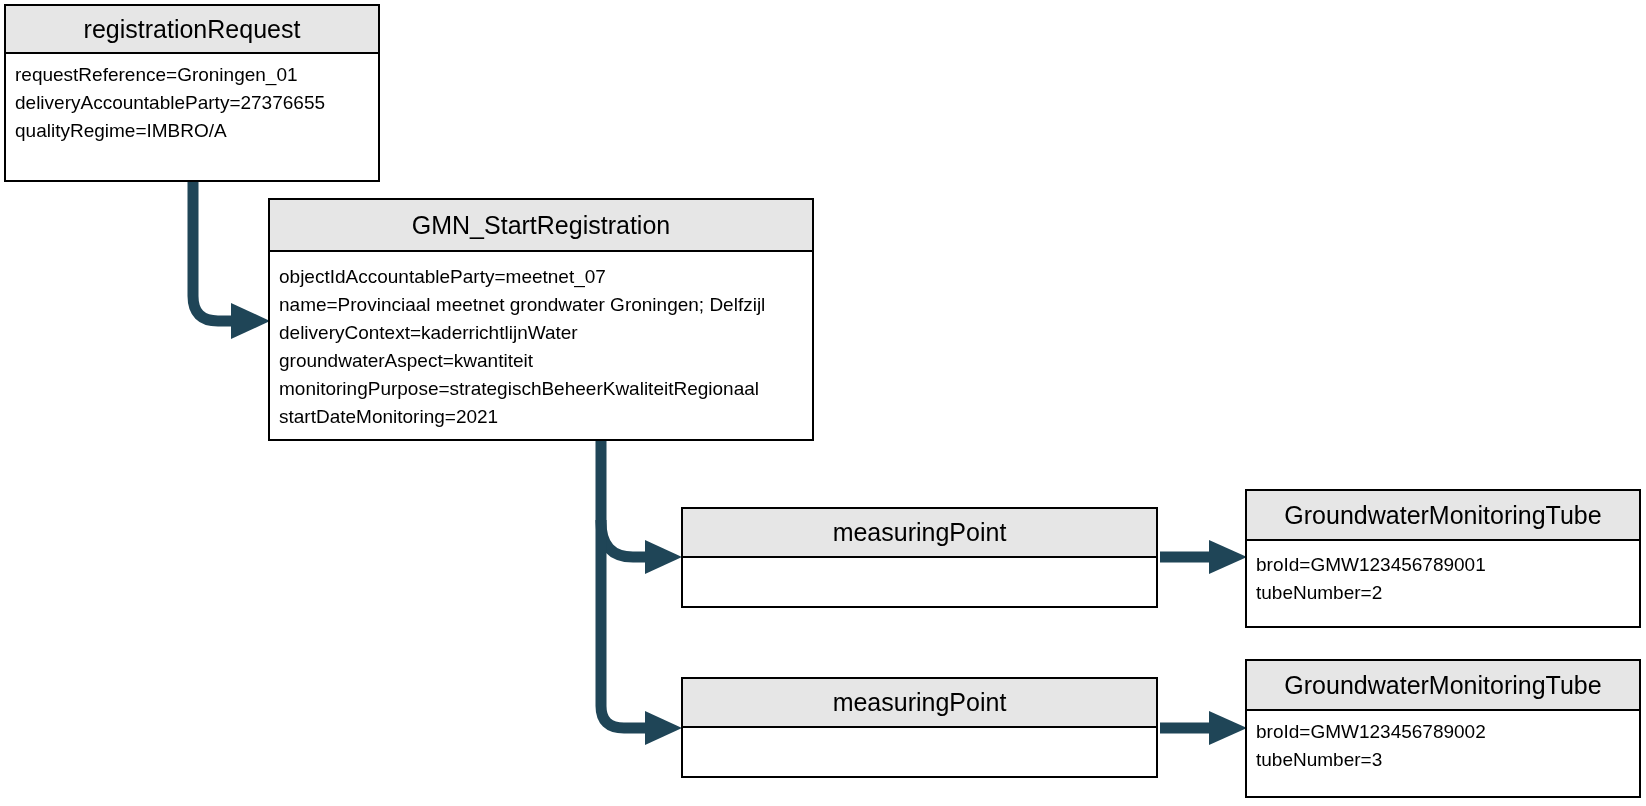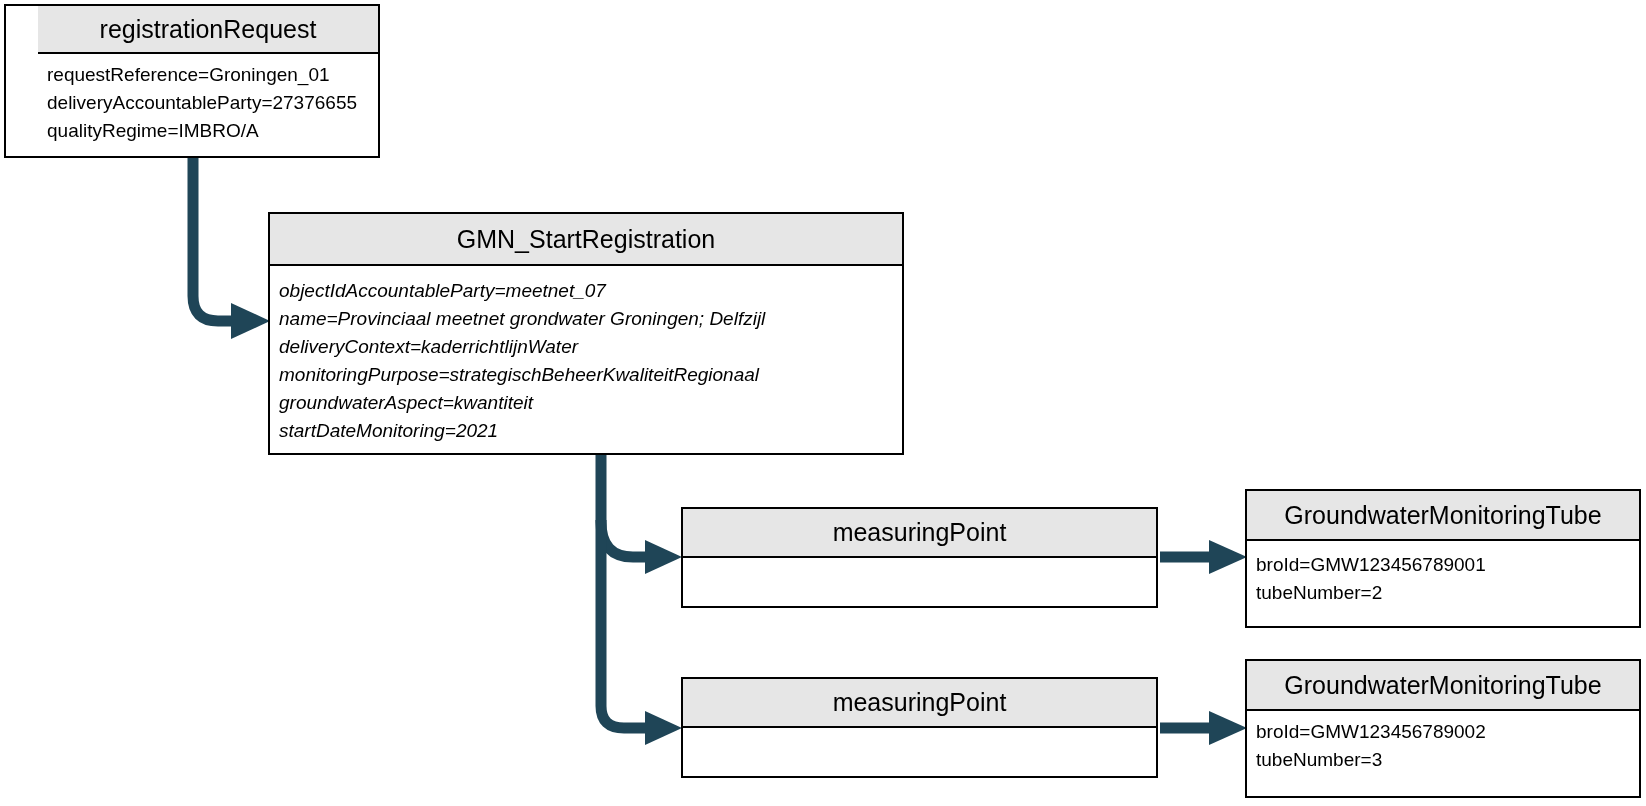--- a/index.html
+++ b/index.html
@@ -59,37 +59,37 @@
         <polygon points="1247,557 1209,540 1209,574" stroke="none"></polygon>
       </g>
 
       <g>
         <path d="M 1160 728 L 1209 728" fill="none"></path>
         <polygon points="1247,728 1209,711 1209,745" stroke="none"></polygon>
       </g>
     </g>
   </svg>
 
-  <div class="node" style="left:4px; top:4px; width:376px; height:154px;padding-left:32px;">
+  <div class="node" style="left:4px; top:4px; width:376px; height:178px;">
     <div class="node-header">registrationRequest</div>
     <div class="node-body">
       <div>requestReference=Groningen_01</div>
       <div>deliveryAccountableParty=27376655</div>
       <div>qualityRegime=IMBRO/A</div>
     </div>
   </div>
 
-  <div class="node" style="left:268px; top:212px; width:636px; height:243px;">
+  <div class="node" style="left:268px; top:198px; width:546px; height:243px;">
     <div class="node-header" style="height:52px;">GMN_StartRegistration</div>
-    <div class="node-body" style="padding-top:11px;font-style:italic;">
+    <div class="node-body" style="padding-top:11px;">
       <div>objectIdAccountableParty=meetnet_07</div>
       <div>name=Provinciaal meetnet grondwater Groningen; Delfzijl</div>
       <div>deliveryContext=kaderrichtlijnWater</div>
+      <div>groundwaterAspect=kwantiteit</div>
       <div>monitoringPurpose=strategischBeheerKwaliteitRegionaal</div>
-      <div>groundwaterAspect=kwantiteit</div>
       <div>startDateMonitoring=2021</div>
     </div>
   </div>
 
   <div class="node" style="left:681px; top:507px; width:477px; height:101px;">
     <div class="node-header" style="height:49px;">measuringPoint</div>
   </div>
 
   <div class="node" style="left:1245px; top:489px; width:396px; height:139px;">
     <div class="node-header" style="height:50px;">GroundwaterMonitoringTube</div>

